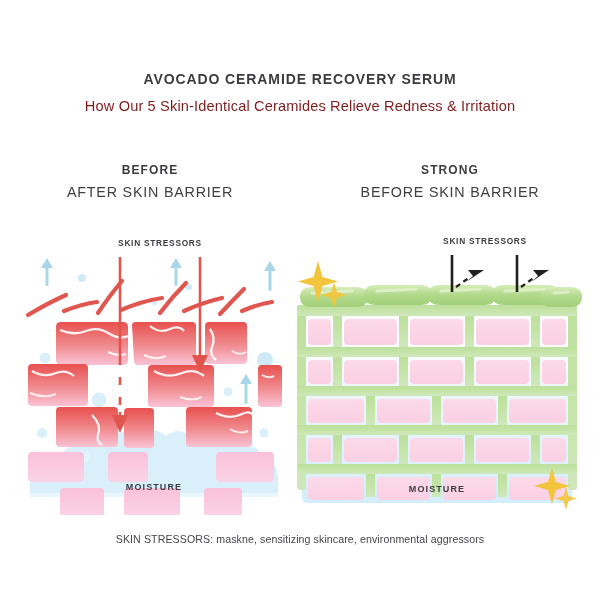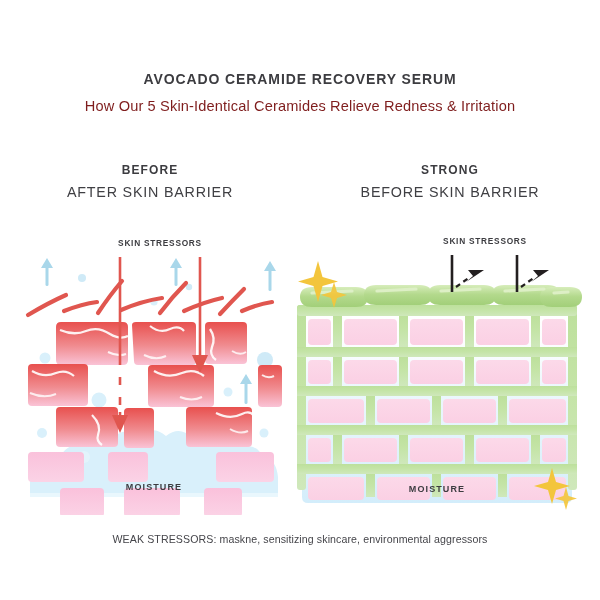--- a/index.html
+++ b/index.html
@@ -385,15 +385,15 @@
           <path d="M552 243 L556 257 L570 261 L556 265 L552 279 L548 265 L534 261 L548 257 Z"></path>
           <path d="M566 262 L568.5 271 L577 273.5 L568.5 276 L566 285 L563.5 276 L555 273.5 L563.5 271 Z" opacity="0.92"></path>
         </g>
 
         <text class="lbl-stressor" x="485" y="19" text-anchor="middle">SKIN STRESSORS</text>
         <text class="lbl-moisture" x="437" y="267" text-anchor="middle">MOISTURE</text>
       </g>
     </svg>
   </div>
 
-  <div class="footer">WEAK STRESSORS: maskne, sensitizing skincare, environmental aggressors</div>
+  <div class="footer">SKIN STRESSORS: maskne, sensitizing skincare, environmental aggressors</div>
 
 </div>
 
 </body></html>

